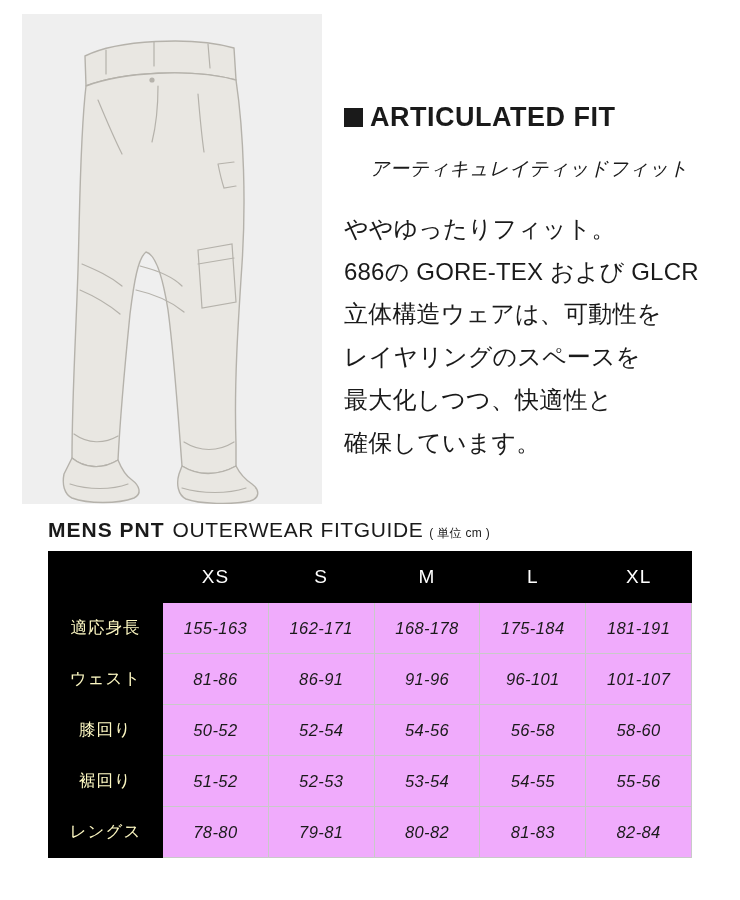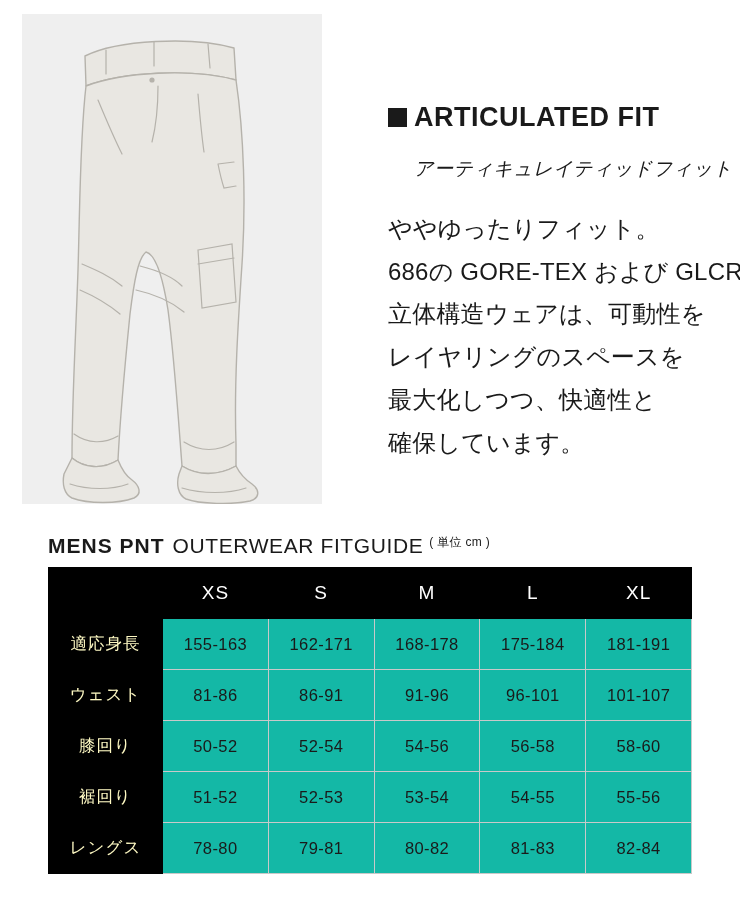--- a/index.html
+++ b/index.html
@@ -14,21 +14,20 @@
     color: #1a1a1a;
     position: relative;
     overflow: hidden;
   }
 
   
   .top {
     display: flex;
     align-items: flex-start;
     padding: 14px 0 0 0;
-    gap: 44px;
   }
   .illus {
     width: 300px;
     height: 490px;
     margin-left: 22px;
     background: #efefef;
     position: relative;
     flex: 0 0 auto;
   }
   .illus svg {
@@ -69,23 +68,23 @@
   .fit-body {
     margin-top: 26px;
     font-size: 24px;
     line-height: 1.78;
     letter-spacing: 0.2px;
   }
   .fit-body div { white-space: nowrap; }
 
   
   .table-heading {
-    margin: 30px 0 9px 48px;
+    margin: 14px 0 9px 48px;
     display: flex;
-    align-items: flex-start;
+    align-items: flex-end;
     font-size: 21px;
     letter-spacing: 0.3px;
   }
   .th-bold {
     font-weight: bold;
     letter-spacing: 1px;
   }
   .th-reg {
     font-weight: normal;
     letter-spacing: 0.6px;
@@ -125,22 +124,23 @@
   }
   tbody th {
     background: #000000;
     color: #fef9c3;
     font-size: 16.5px;
     letter-spacing: 1px;
     border-color: #000000;
     width: 114px;
   }
   tbody td {
-    background: #14b8a6;
+    background: #f0abfc;
     letter-spacing: 0.4px;
+    font-style: italic;
   }
   col.lbl { width: 114px; }
 </style>
 </head>
 <body>
 
 <div class="top">
 
   <div class="illus">
     <svg viewBox="0 0 300 490" xmlns="http://www.w3.org/2000/svg">

